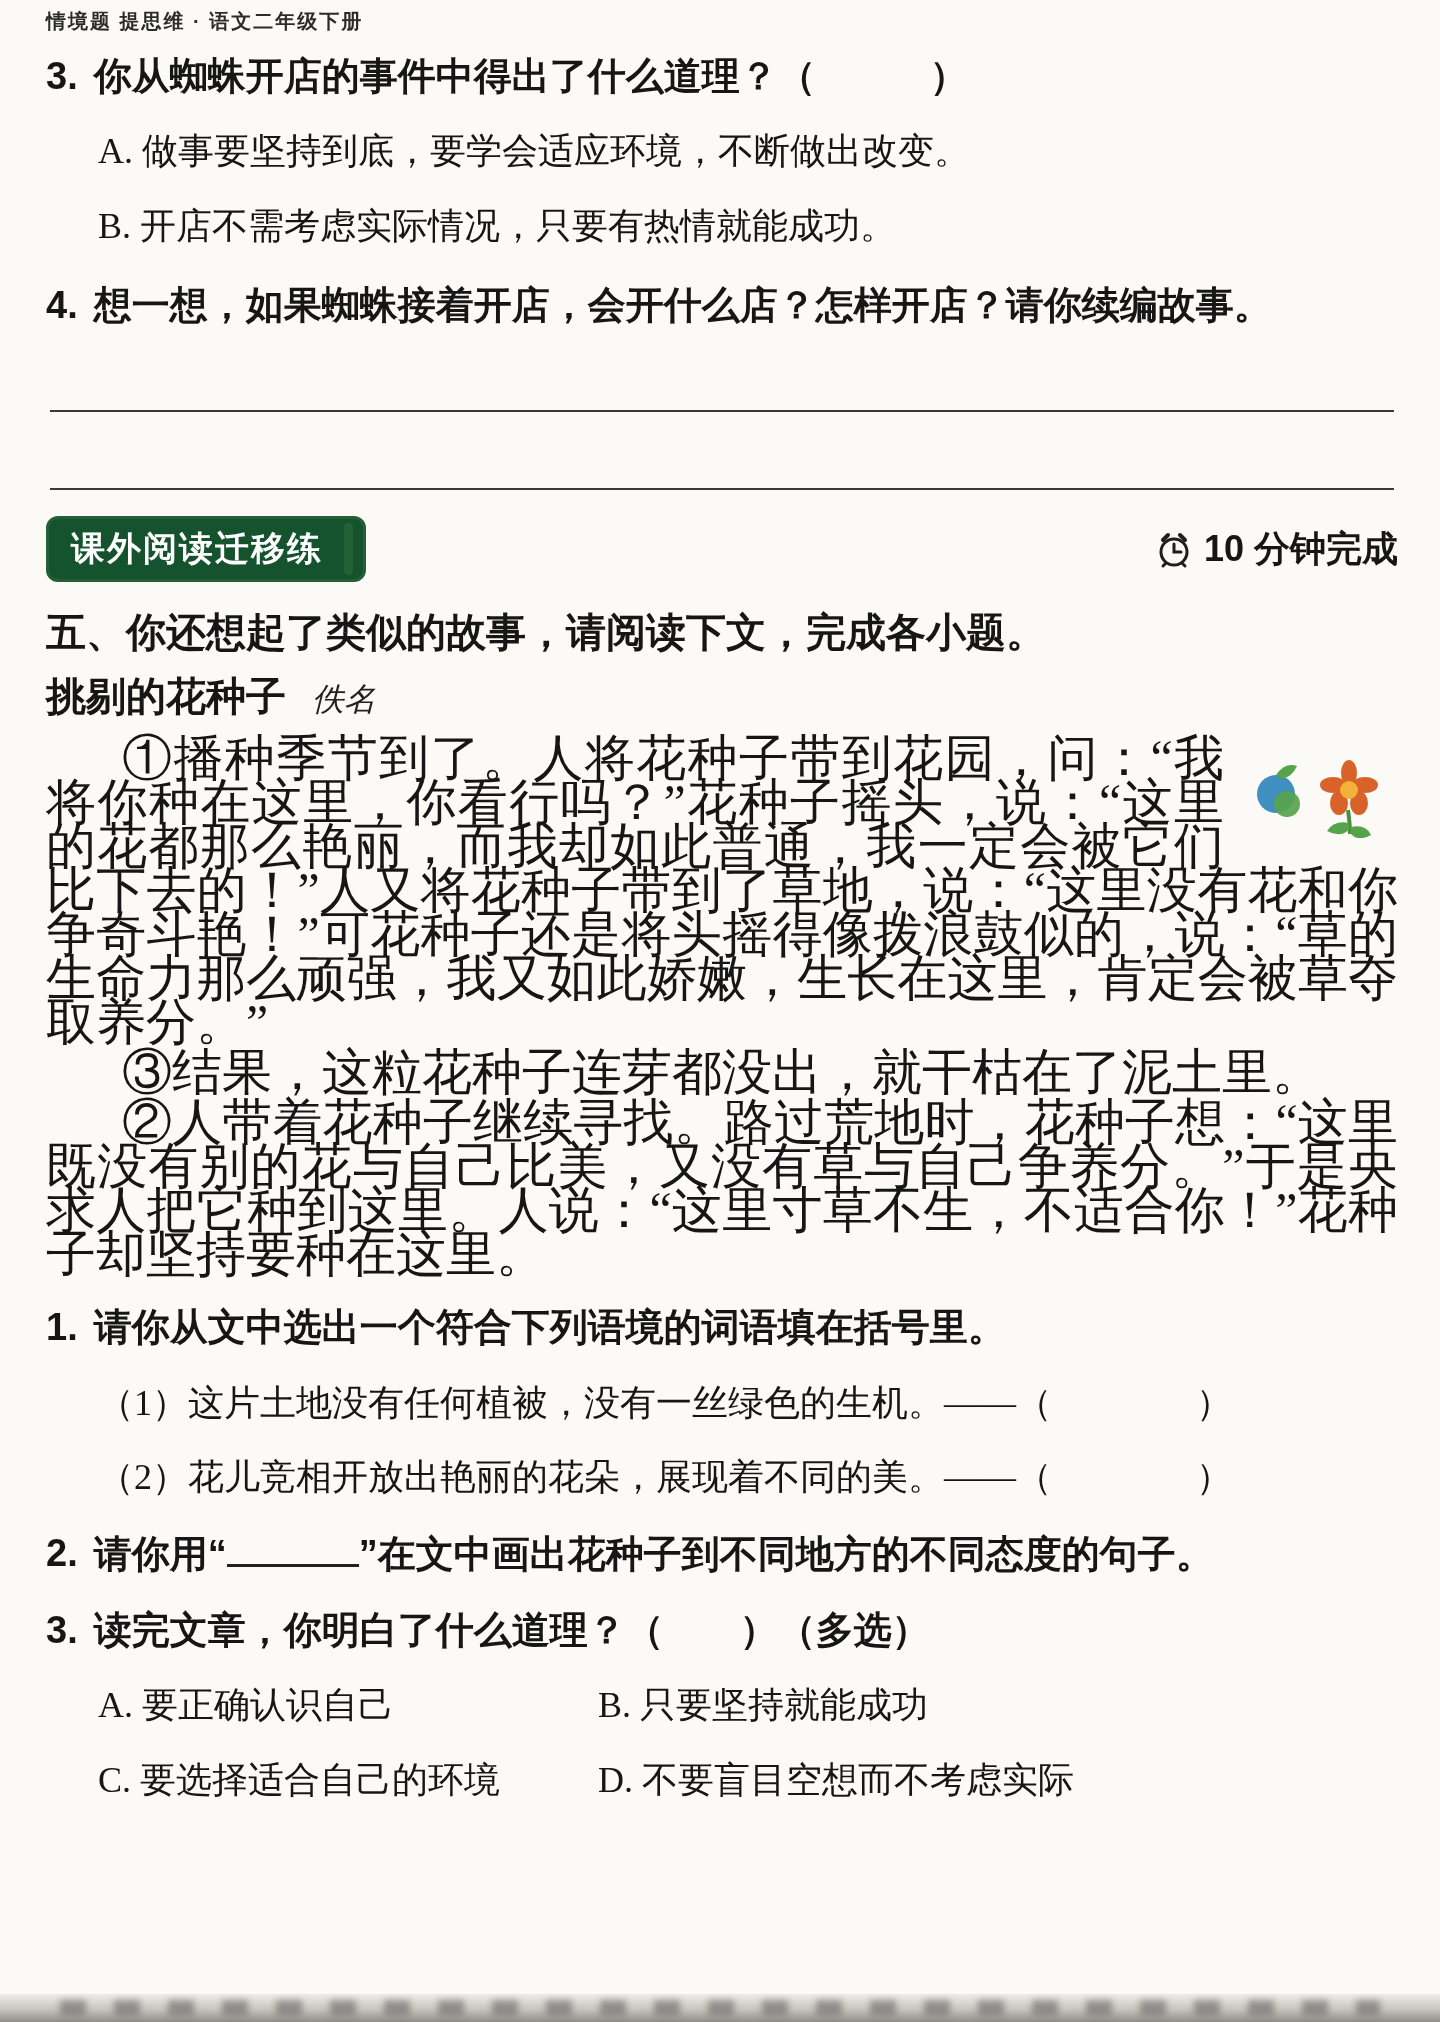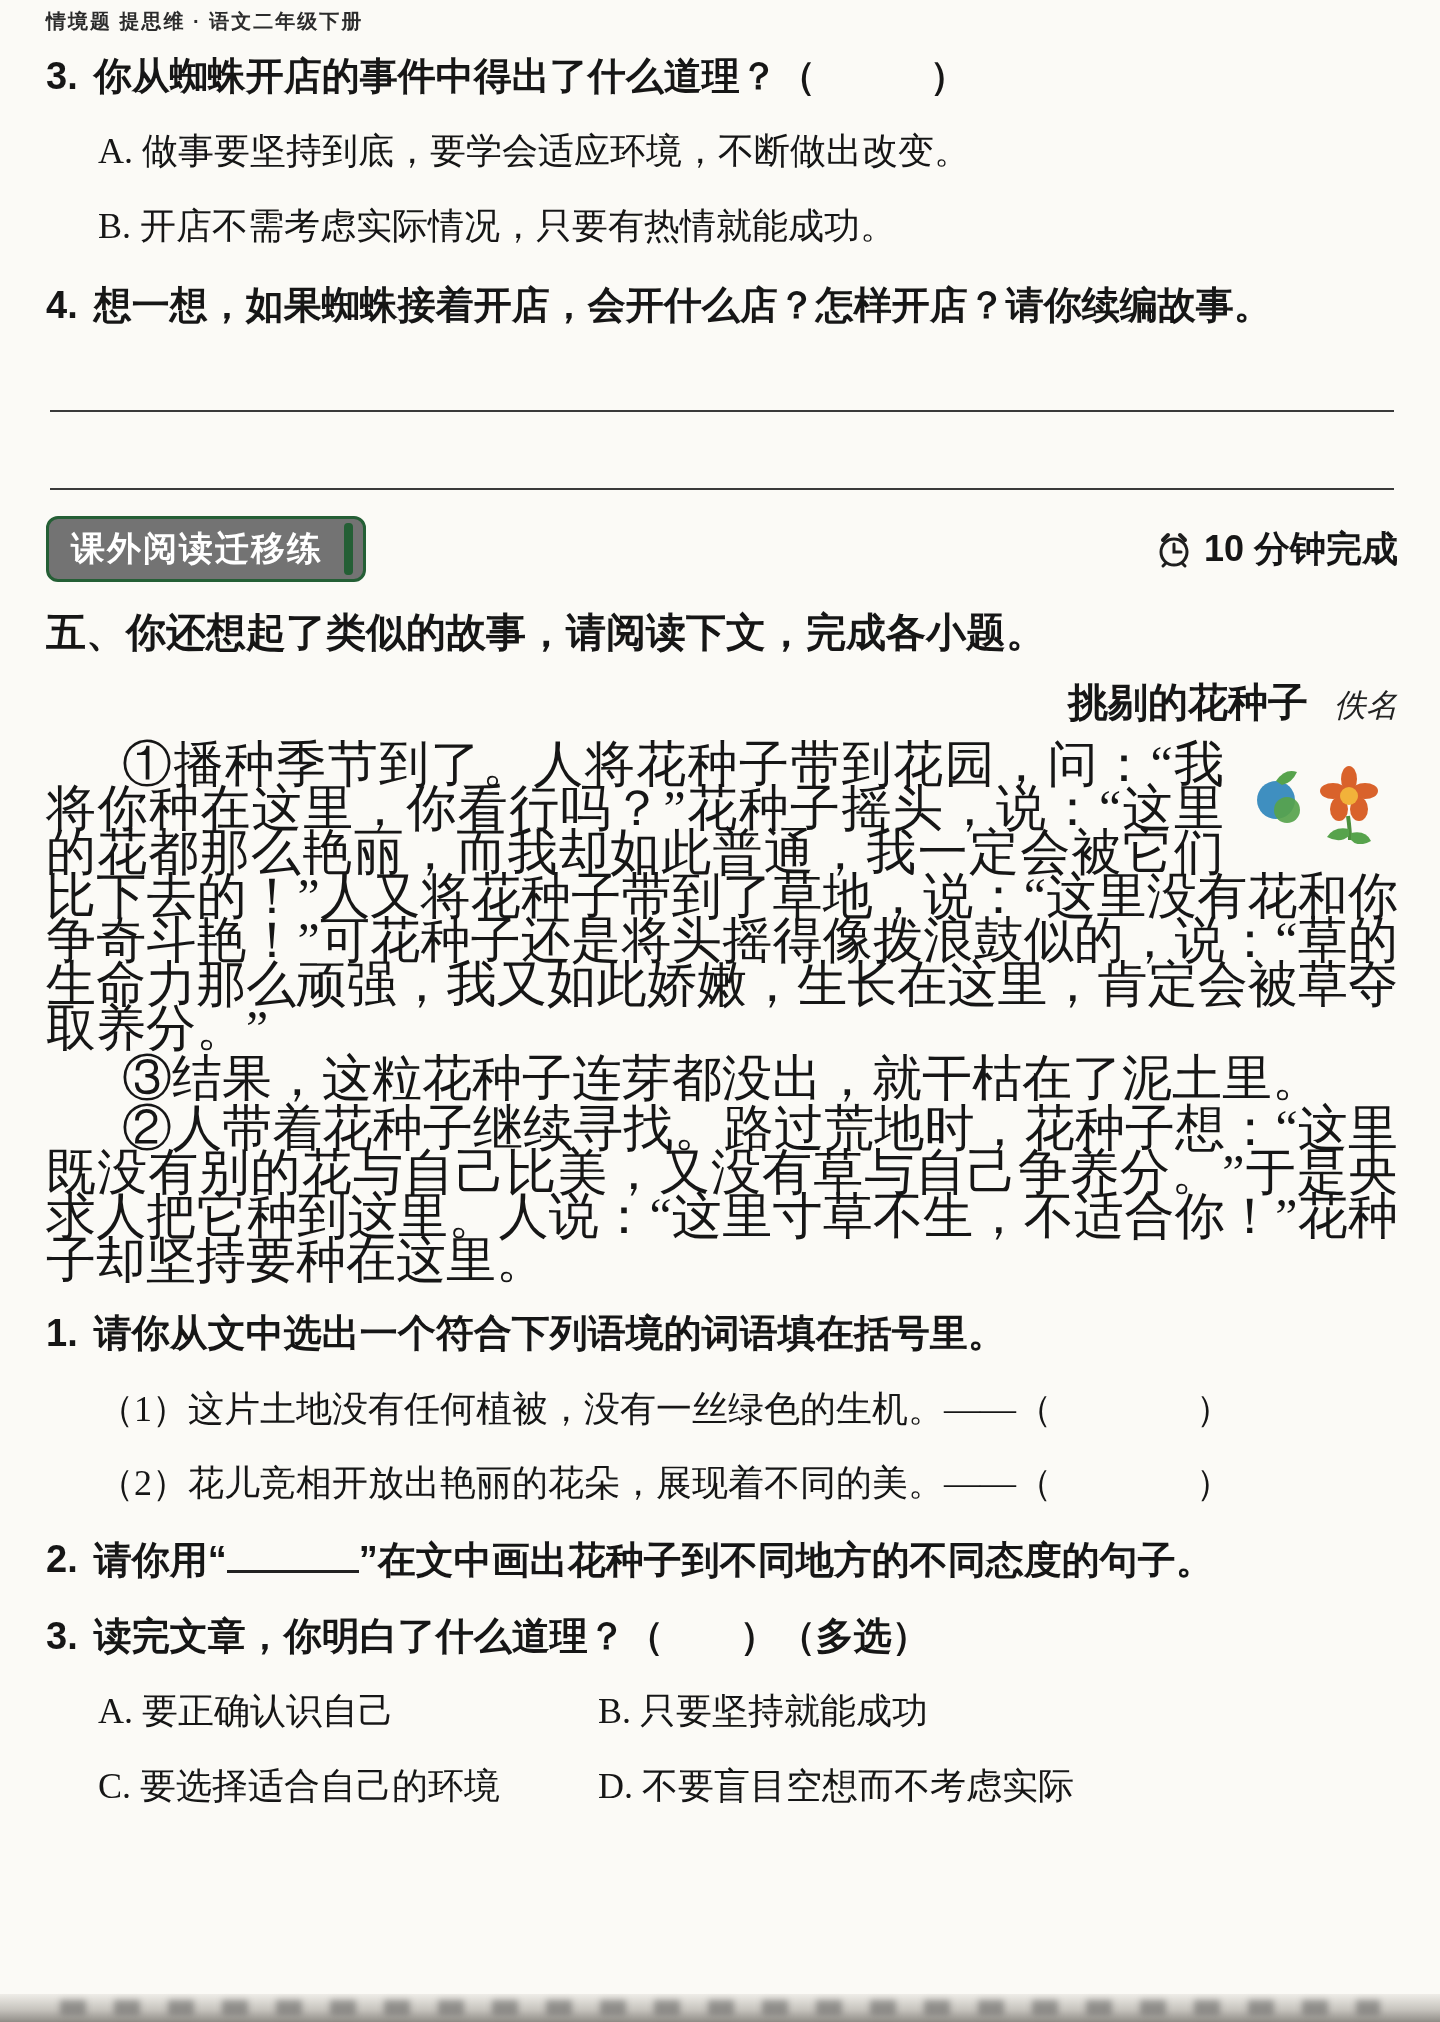--- a/index.html
+++ b/index.html
@@ -27,37 +27,37 @@
     font-family:"Liberation Serif", serif;
     font-size:36px;line-height:1.32;
     margin:27px 0 0 52px;
   }
   .answer-line{border-bottom:2px solid #3a3a3a;margin:0 4px;}
   .answer-line.first{height:66px;margin-top:14px;}
   .answer-line.second{height:76px;}
   .section-row{display:flex;align-items:center;margin-top:26px;}
   .badge{
     position:relative;
-    background:#737373;
+    background:#14532d;
     border:3px solid #245f35;
     border-radius:12px;
     color:#ffffff;
     font-size:34px;font-weight:700;letter-spacing:2px;
     padding:7px 40px 7px 22px;
   }
   .badge::after{
     content:"";position:absolute;top:4px;bottom:4px;right:10px;width:9px;
     background:#245f35;border-radius:4px;
   }
   .section-method{font-size:38px;font-weight:700;margin-left:32px;}
   .section-timer{margin-left:auto;display:flex;align-items:center;font-size:36px;font-weight:700;}
   .section-timer svg{margin-right:10px;}
   .section-intro{font-size:40px;font-weight:700;margin-top:24px;line-height:1.3;}
   .passage-title{
-    text-align:right;margin-top:18px;font-size:40px;font-weight:700;line-height:1.3;
+    text-align:left;margin-top:12px;font-size:40px;font-weight:700;line-height:1.3;
   }
   .passage-title .author{
     font-family:"Liberation Serif", serif;
     font-size:32px;font-weight:400;margin-left:26px;font-style:italic;color:#222;
   }
   .passage{margin-top:14px;font-family:"Liberation Serif", serif;}
   .passage p{
     margin:6px 0 0 0;
     font-size:50px;line-height:44px;
     text-align:justify;text-indent:76px;

